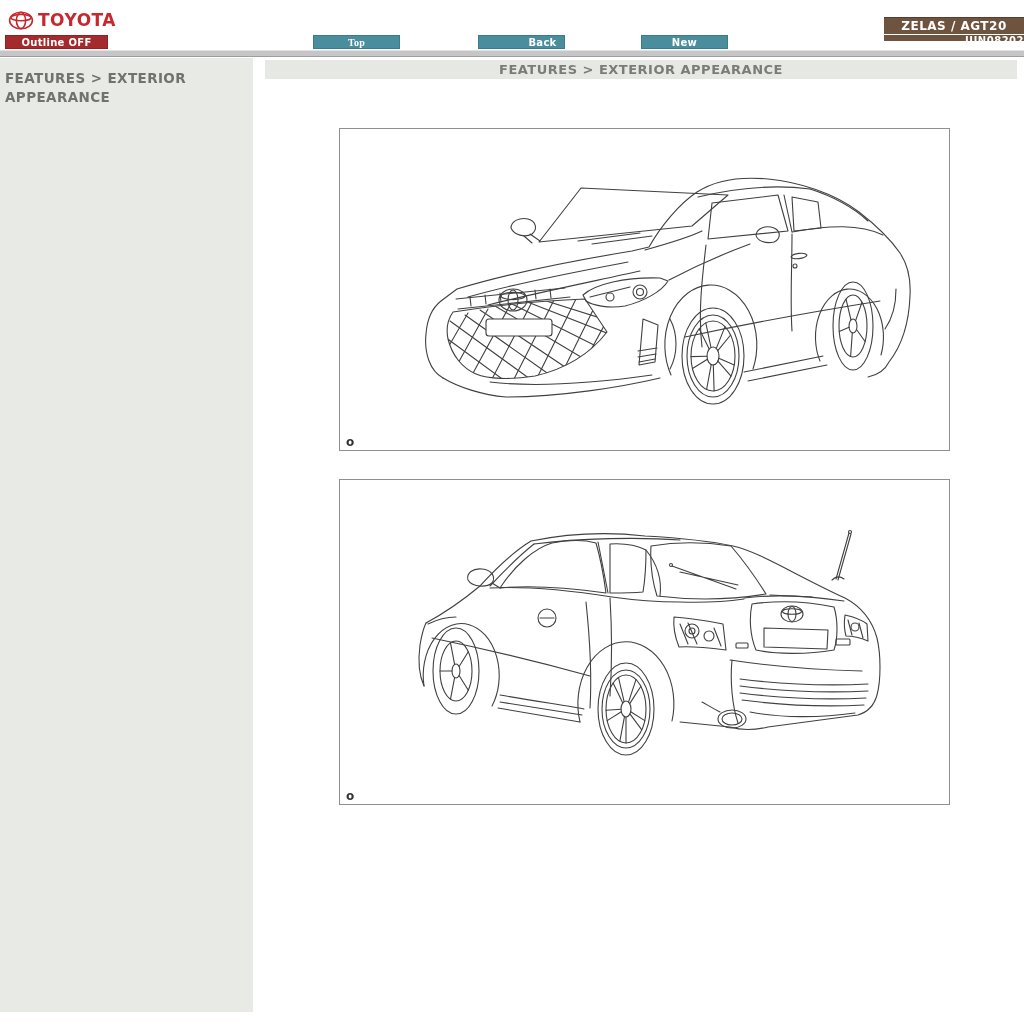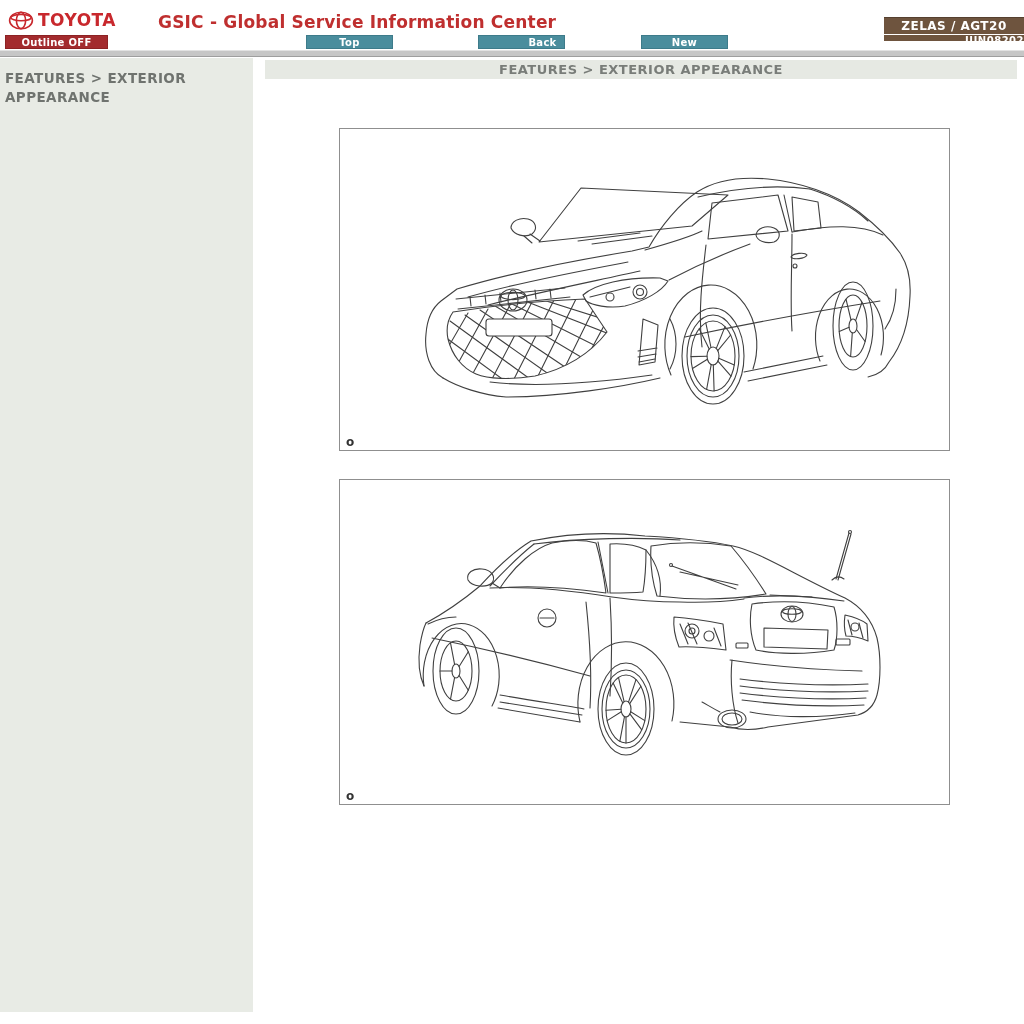--- a/index.html
+++ b/index.html
@@ -9,21 +9,21 @@
   }
   
   .header{position:absolute;left:0;top:0;width:1024px;height:50px;background:#ffffff;}
   .brand{position:absolute;left:8px;top:10px;display:flex;align-items:center;gap:4px;}
   .brand-text{font-size:17px;font-weight:bold;color:#c8282d;letter-spacing:0.5px;}
   .gsic-title{position:absolute;left:158px;top:12px;font-size:17px;font-weight:bold;color:#bf2f2f;letter-spacing:0.2px;}
   .btn{position:absolute;top:35px;height:14px;line-height:13px;text-align:center;
        font-size:10px;font-weight:bold;color:#ffffff;cursor:pointer;letter-spacing:0.3px;}
   .btn-red{left:5px;width:103px;background:#a32b2e;border:1px solid #8c2224;box-sizing:border-box;}
   .btn-teal{width:87px;background:#4a8d9d;border:1px solid #3d7b8a;box-sizing:border-box;}
-  .btn-top{left:306px;} .btn-back{left:478px;padding-left:42px;} .btn-new{left:641px;}
+  .btn-top{left:313px;font-family:Liberation Serif, serif;} .btn-back{left:478px;padding-left:42px;} .btn-new{left:641px;}
   .model-badge{position:absolute;left:884px;top:17px;width:140px;}
   .model-line1{height:16px;line-height:16px;background:#6e543e;color:#ffffff;
                font-size:12px;font-weight:bold;text-align:center;letter-spacing:0.5px;
                border-top:1px solid #55402f;}
   .model-line2{height:6px;overflow:hidden;background:#6e543e;color:#ffffff;margin-top:1px;
                font-size:10px;font-weight:bold;text-align:right;line-height:11px;letter-spacing:0.5px;}
   .header-divider{position:absolute;left:0;top:50px;width:1024px;height:7px;
                   background:#c6c6c6;border-top:1px solid #e2e2e2;border-bottom:1px solid #9e9e9e;box-sizing:border-box;}
   
   .sidebar{position:absolute;left:0;top:58px;width:253px;height:954px;background:#e8ebe5;}
@@ -47,21 +47,20 @@
     <div class="brand">
       <svg width="26" height="19" viewBox="0 0 26 19">
         <g fill="none" stroke="#c8282d" stroke-width="1.6">
           <ellipse cx="13" cy="9.5" rx="11.4" ry="8.3"></ellipse>
           <ellipse cx="13" cy="9.5" rx="4.6" ry="8.1"></ellipse>
           <ellipse cx="13" cy="6.6" rx="10.2" ry="3.1"></ellipse>
         </g>
       </svg>
       <span class="brand-text">TOYOTA</span>
     </div>
-    <div class="gsic-title">GSIC - Global Service Information Center</div>
     <div class="btn btn-red">Outline OFF</div>
     <div class="btn btn-teal btn-top">Top</div>
     <div class="btn btn-teal btn-back">Back</div>
     <div class="btn btn-teal btn-new">New</div>
     <div class="model-badge">
       <div class="model-line1">ZELAS / AGT20</div>
       <div class="model-line2">JUN08202</div>
     </div>
   </div>
   <div class="header-divider"></div>

